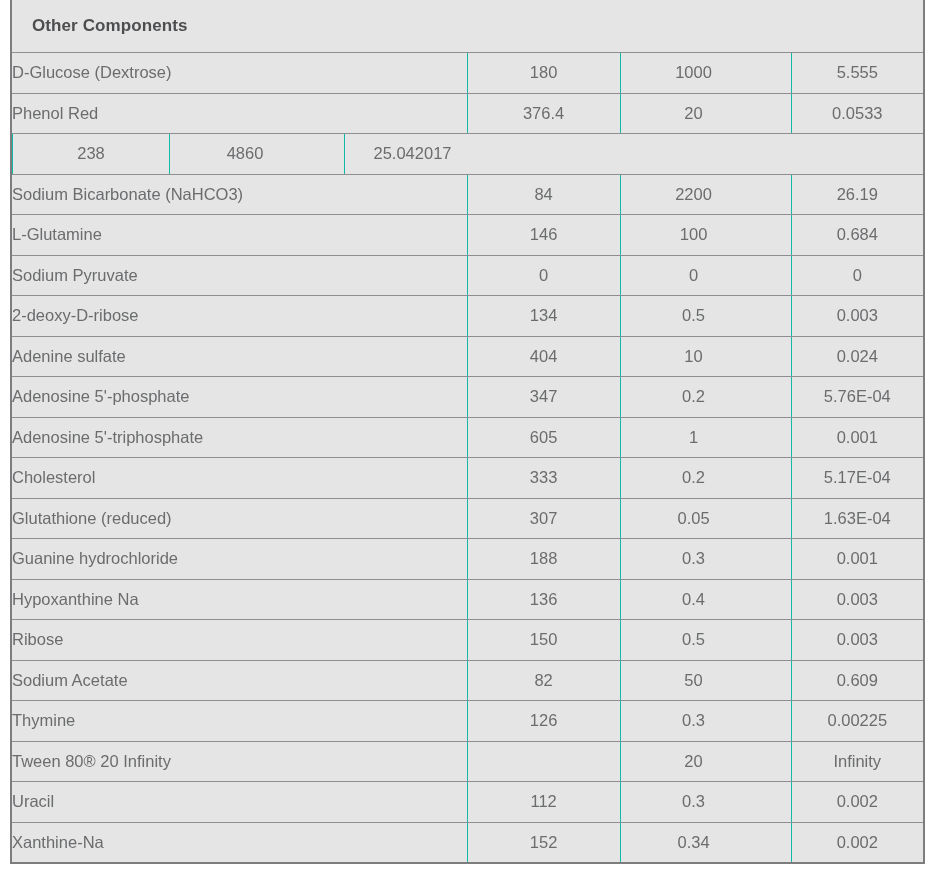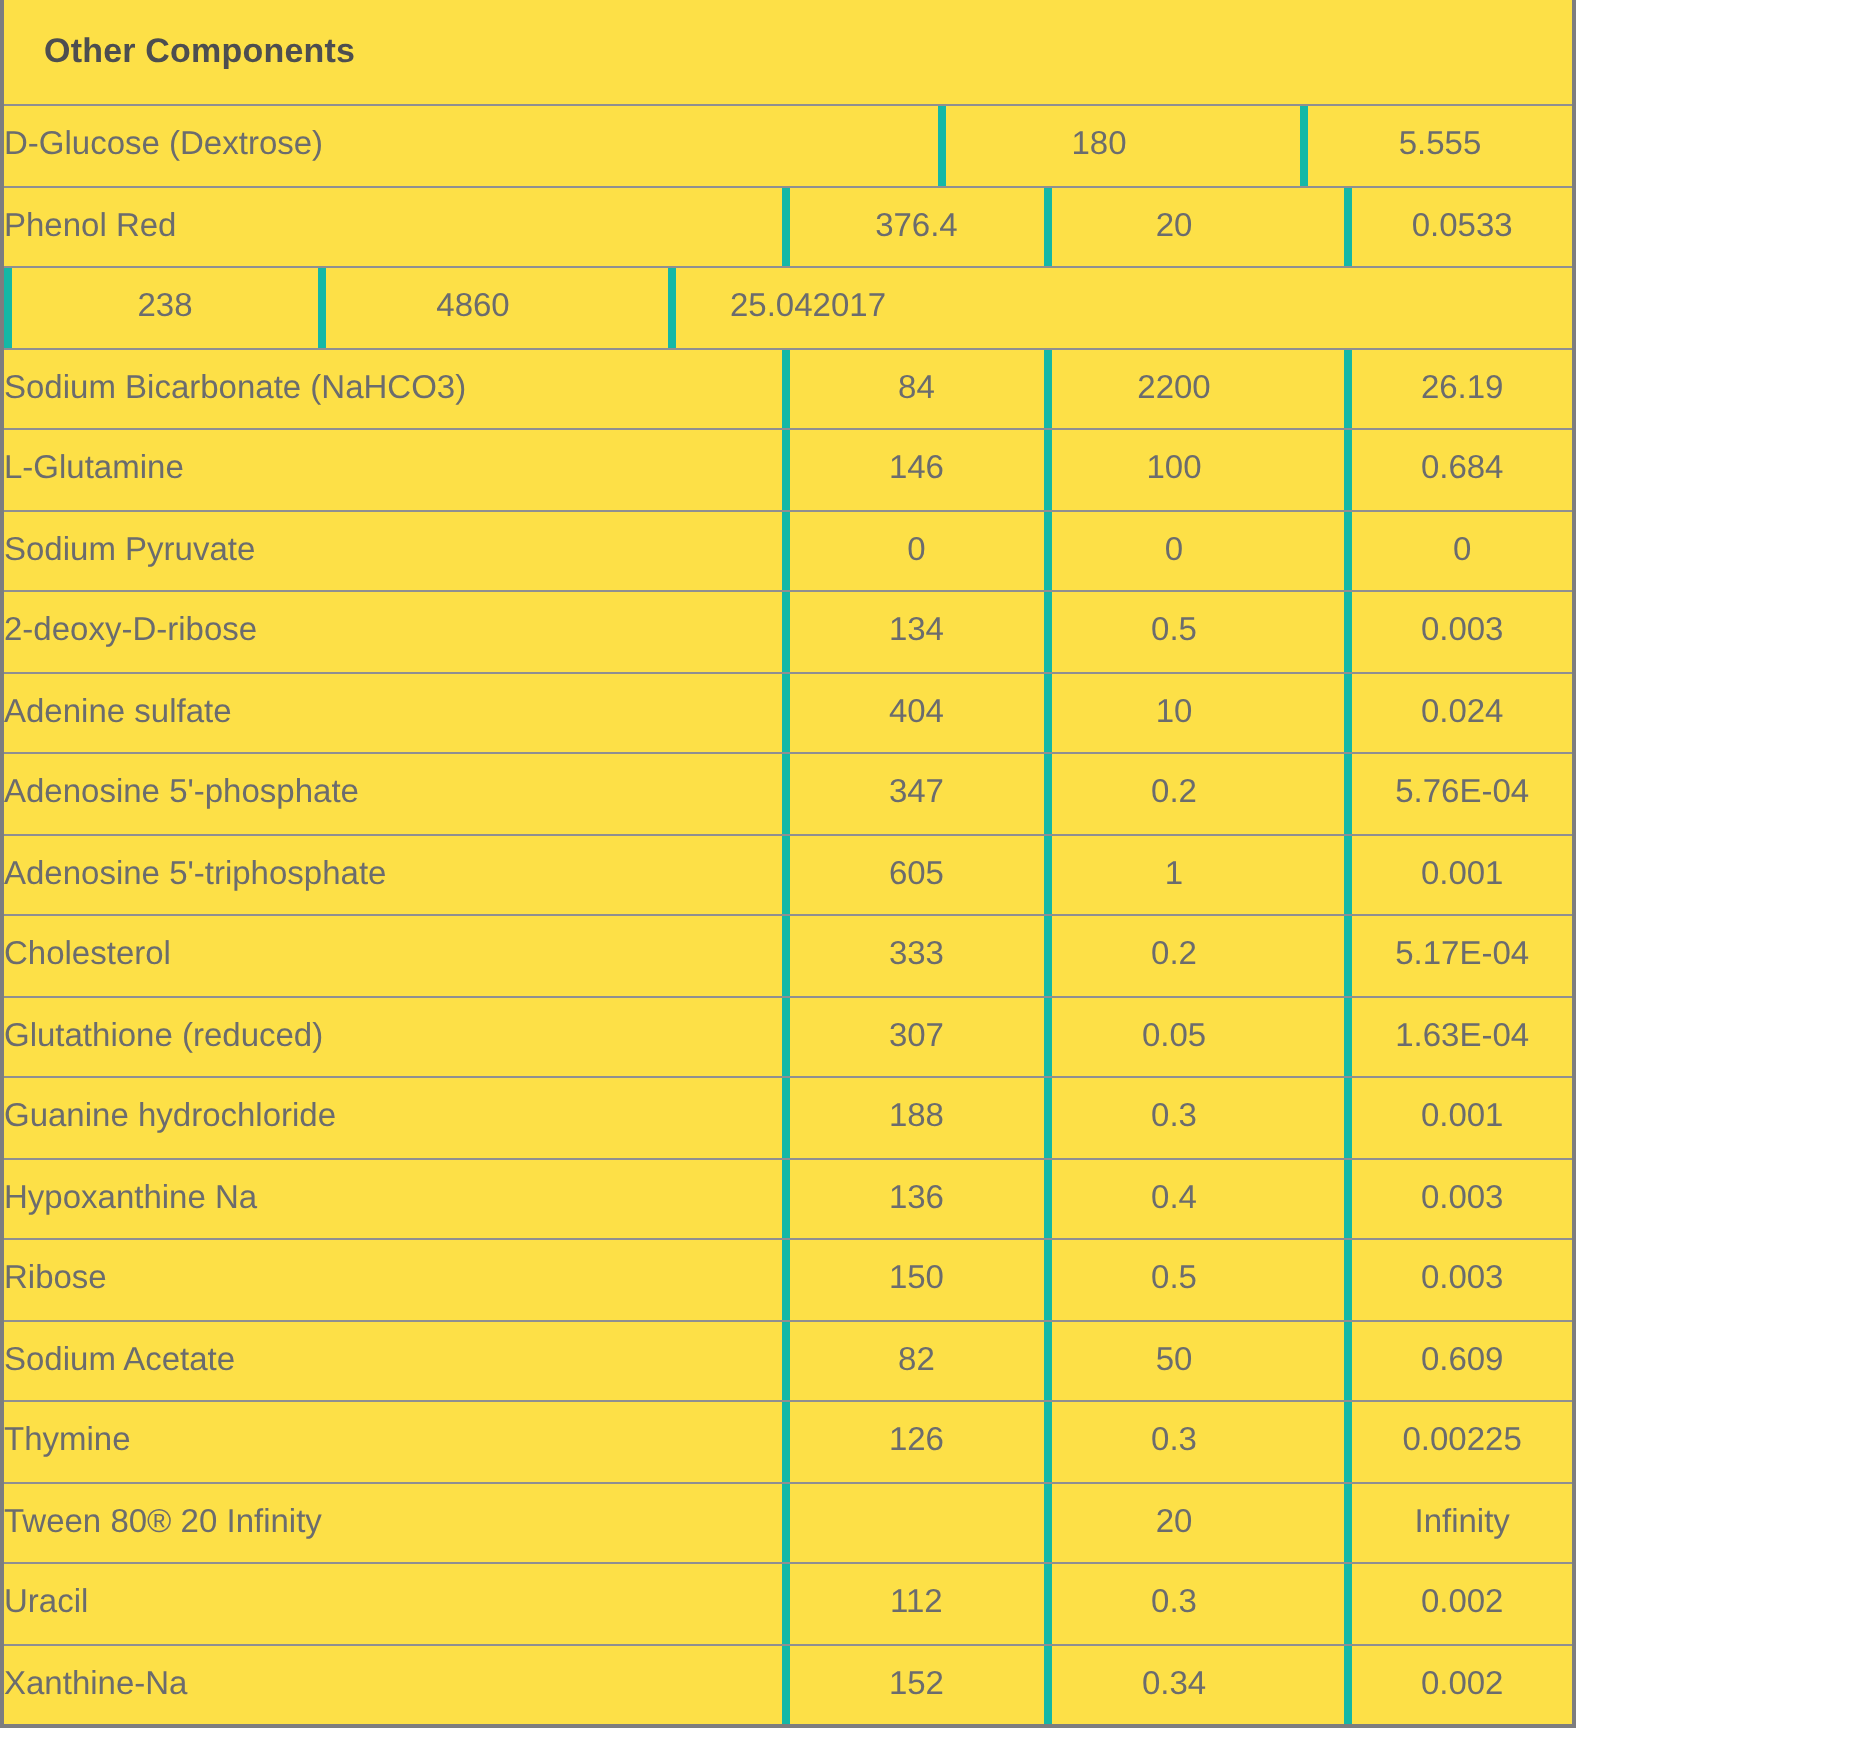--- a/index.html
+++ b/index.html
@@ -6,28 +6,28 @@
     margin: 0;
     padding: 0;
     background: #ffffff;
     width: 929px;
     height: 869px;
     overflow: hidden;
     font-family: "Liberation Sans", "DejaVu Sans", sans-serif;
   }
   .table-wrap {
     position: absolute;
-    left: 0;
+    left: 10px;
     top: 0;
-    width: 788px;
+    width: 915px;
     box-sizing: border-box;
     border-left: 2px solid #7d7d7f;
     border-right: 2px solid #7d7d7f;
     border-bottom: 2px solid #7d7d7f;
-    background: #fde047;
+    background: #e5e5e5;
   }
   .header-row {
     height: 52px;
     display: flex;
     align-items: center;
     box-sizing: border-box;
     padding-left: 20px;
   }
   .header-row .title {
     font-size: 17px;
@@ -48,39 +48,40 @@
     font-size: 16.5px;
     color: #6b6c6e;
     overflow: hidden;
     white-space: nowrap;
   }
   .cell.name {
     width: 467px;
     justify-content: flex-start;
   }
   .cell.num {
-    border-left: 4px solid #14b8a6;
+    border-left: 1px solid #14b8a6;
     justify-content: center;
     text-align: center;
   }
   .cell.c2 { width: 157px; }
   .cell.c3 { width: 151px; }
   .cell.c4 { width: 136px; margin-left: 24px; }
 </style>
 </head>
 <body>
 
 <div class="table-wrap">
   <div class="header-row">
     <span class="title">Other Components</span>
   </div>
   <div id="table-body">
       <div class="row">
         <div class="cell name">D-Glucose (Dextrose)</div>
         <div class="cell num c2">180</div>
+        <div class="cell num c3">1000</div>
         <div class="cell num c4">5.555</div>
       </div>
       <div class="row">
         <div class="cell name">Phenol Red</div>
         <div class="cell num c2">376.4</div>
         <div class="cell num c3">20</div>
         <div class="cell num c4">0.0533</div>
       </div>
       <div class="row">
         <div class="cell num c2">238</div>

